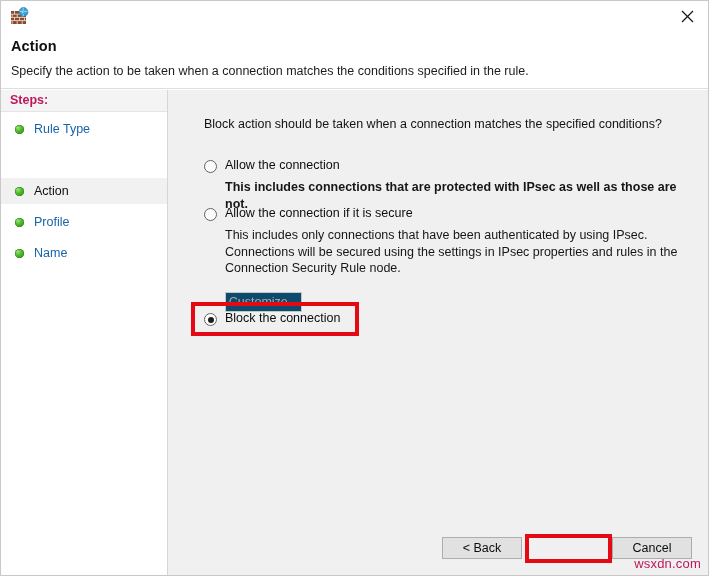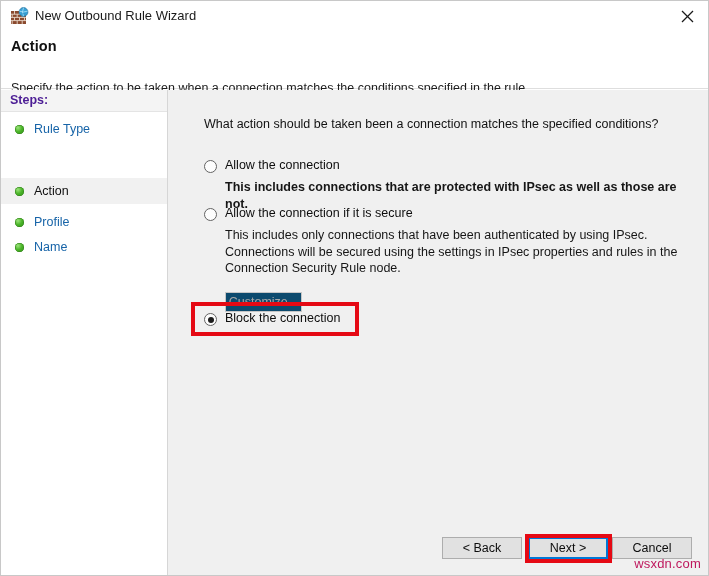--- a/index.html
+++ b/index.html
@@ -75,21 +75,20 @@
     font-weight: bold;
     color: #111111;
     letter-spacing: 0.1px;
   }
   .header-sub {
     position: absolute;
     left: 10px; top: 32px;
     font-size: 12.5px;
     color: #1c1c1c;
     white-space: nowrap;
-    margin-top: 17px;
   }
 
   
   .sidebar {
     position: absolute;
     left: 0; top: 89px;
     width: 167px;
     height: 487px;
     background: #ffffff;
     border-right: 1px solid #d6d6d6;
@@ -102,21 +101,21 @@
     height: 22px;
     background: #f4f4f4;
     border-bottom: 1px solid #e4e4e4;
     box-sizing: border-box;
   }
   .steps-head span {
     position: absolute;
     left: 9px; top: 3px;
     font-size: 12.5px;
     font-weight: bold;
-    color: #4c1d95;
+    color: #be185d;
   }
   .step {
     position: absolute;
     left: 0;
     width: 166px;
     height: 26px;
     display: flex;
     align-items: center;
     box-sizing: border-box;
   }
@@ -257,21 +256,20 @@
           <line x1="2.2" y1="13.6" x2="2.2" y2="17"></line>
           <line x1="7.2" y1="13.6" x2="7.2" y2="17"></line>
           <line x1="12.2" y1="13.6" x2="12.2" y2="17"></line>
         </g>
         <circle cx="13.5" cy="5" r="4.4" fill="#3aa3d8" stroke="#1b6d9b" stroke-width="0.7"></circle>
         <path d="M9.4 4.2 q4 1.6 8.2 0" stroke="#bfe9fb" stroke-width="0.7" fill="none"></path>
         <path d="M13.5 0.7 q-2 4.3 0 8.6" stroke="#bfe9fb" stroke-width="0.7" fill="none"></path>
         <path d="M10.2 7.3 q3.4 -1.4 6.7 0" stroke="#2e8dbf" stroke-width="0.6" fill="none"></path>
       </svg>
     </div>
-    <div class="title-text">New Outbound Rule Wizard</div>
     <div class="close-btn">
       <svg width="13" height="13" viewBox="0 0 13 13">
         <line x1="1" y1="1" x2="12" y2="12" stroke="#1a1a1a" stroke-width="1.2"></line>
         <line x1="12" y1="1" x2="1" y2="12" stroke="#1a1a1a" stroke-width="1.2"></line>
       </svg>
     </div>
   </div>
 
   <div class="header">
     <div class="header-title">Action</div>
@@ -288,50 +286,49 @@
       <span class="step-label">Rule Type</span>
     </div>
     <div class="step current" style="top:88px;">
       <span class="bullet"></span>
       <span class="step-label">Action</span>
     </div>
     <div class="step" style="top:119px;">
       <span class="bullet"></span>
       <span class="step-label">Profile</span>
     </div>
-    <div class="step" style="top:144px;">
+    <div class="step" style="top:150px;">
       <span class="bullet"></span>
       <span class="step-label">Name</span>
     </div>
   </div>
 
   <div class="content">
 
-    <div class="question">What action should be taken been a connection matches the specified conditions?</div>
+    <div class="question">Block action should be taken when a connection matches the specified conditions?</div>
 
     <div class="opt" style="top:70px;">
       <span class="radio"></span>
       <span class="opt-title">Allow the connection</span>
       <span class="opt-desc" style="top:19px; width:470px;font-weight:bold;">This includes connections that are protected with IPsec as well as those are not.</span>
     </div>
 
     <div class="opt" style="top:118px;">
       <span class="radio"></span>
       <span class="opt-title">Allow the connection if it is secure</span>
       <span class="opt-desc" style="top:19px; width:457px;">This includes only connections that have been authenticated by using IPsec.  Connections will be secured using the settings in IPsec properties and rules in the Connection Security Rule node.</span>
       <button class="btn disabled" style="left:21px; top:84px; width:77px; height:20px;" disabled="">Customize...</button>
     </div>
 
     <div class="opt" style="top:223px;">
       <span class="radio checked"></span>
       <span class="opt-title">Block the connection</span>
     </div>
 
     <button class="btn" style="left:274px; top:447px; width:80px; height:22px;">&lt; Back</button>
-    <button class="btn focused" style="left:360px; top:447px; width:80px; height:22px;">Next &gt;</button>
     <button class="btn" style="left:444px; top:447px; width:80px; height:22px;">Cancel</button>
   </div>
 
   <div class="annot" style="left:190px; top:301px; width:168px; height:34px;"></div>
   <div class="annot" style="left:524px; top:533px; width:87px; height:29px;"></div>
 
   <div class="watermark">wsxdn.com</div>
 </div>
 
 </body></html>

